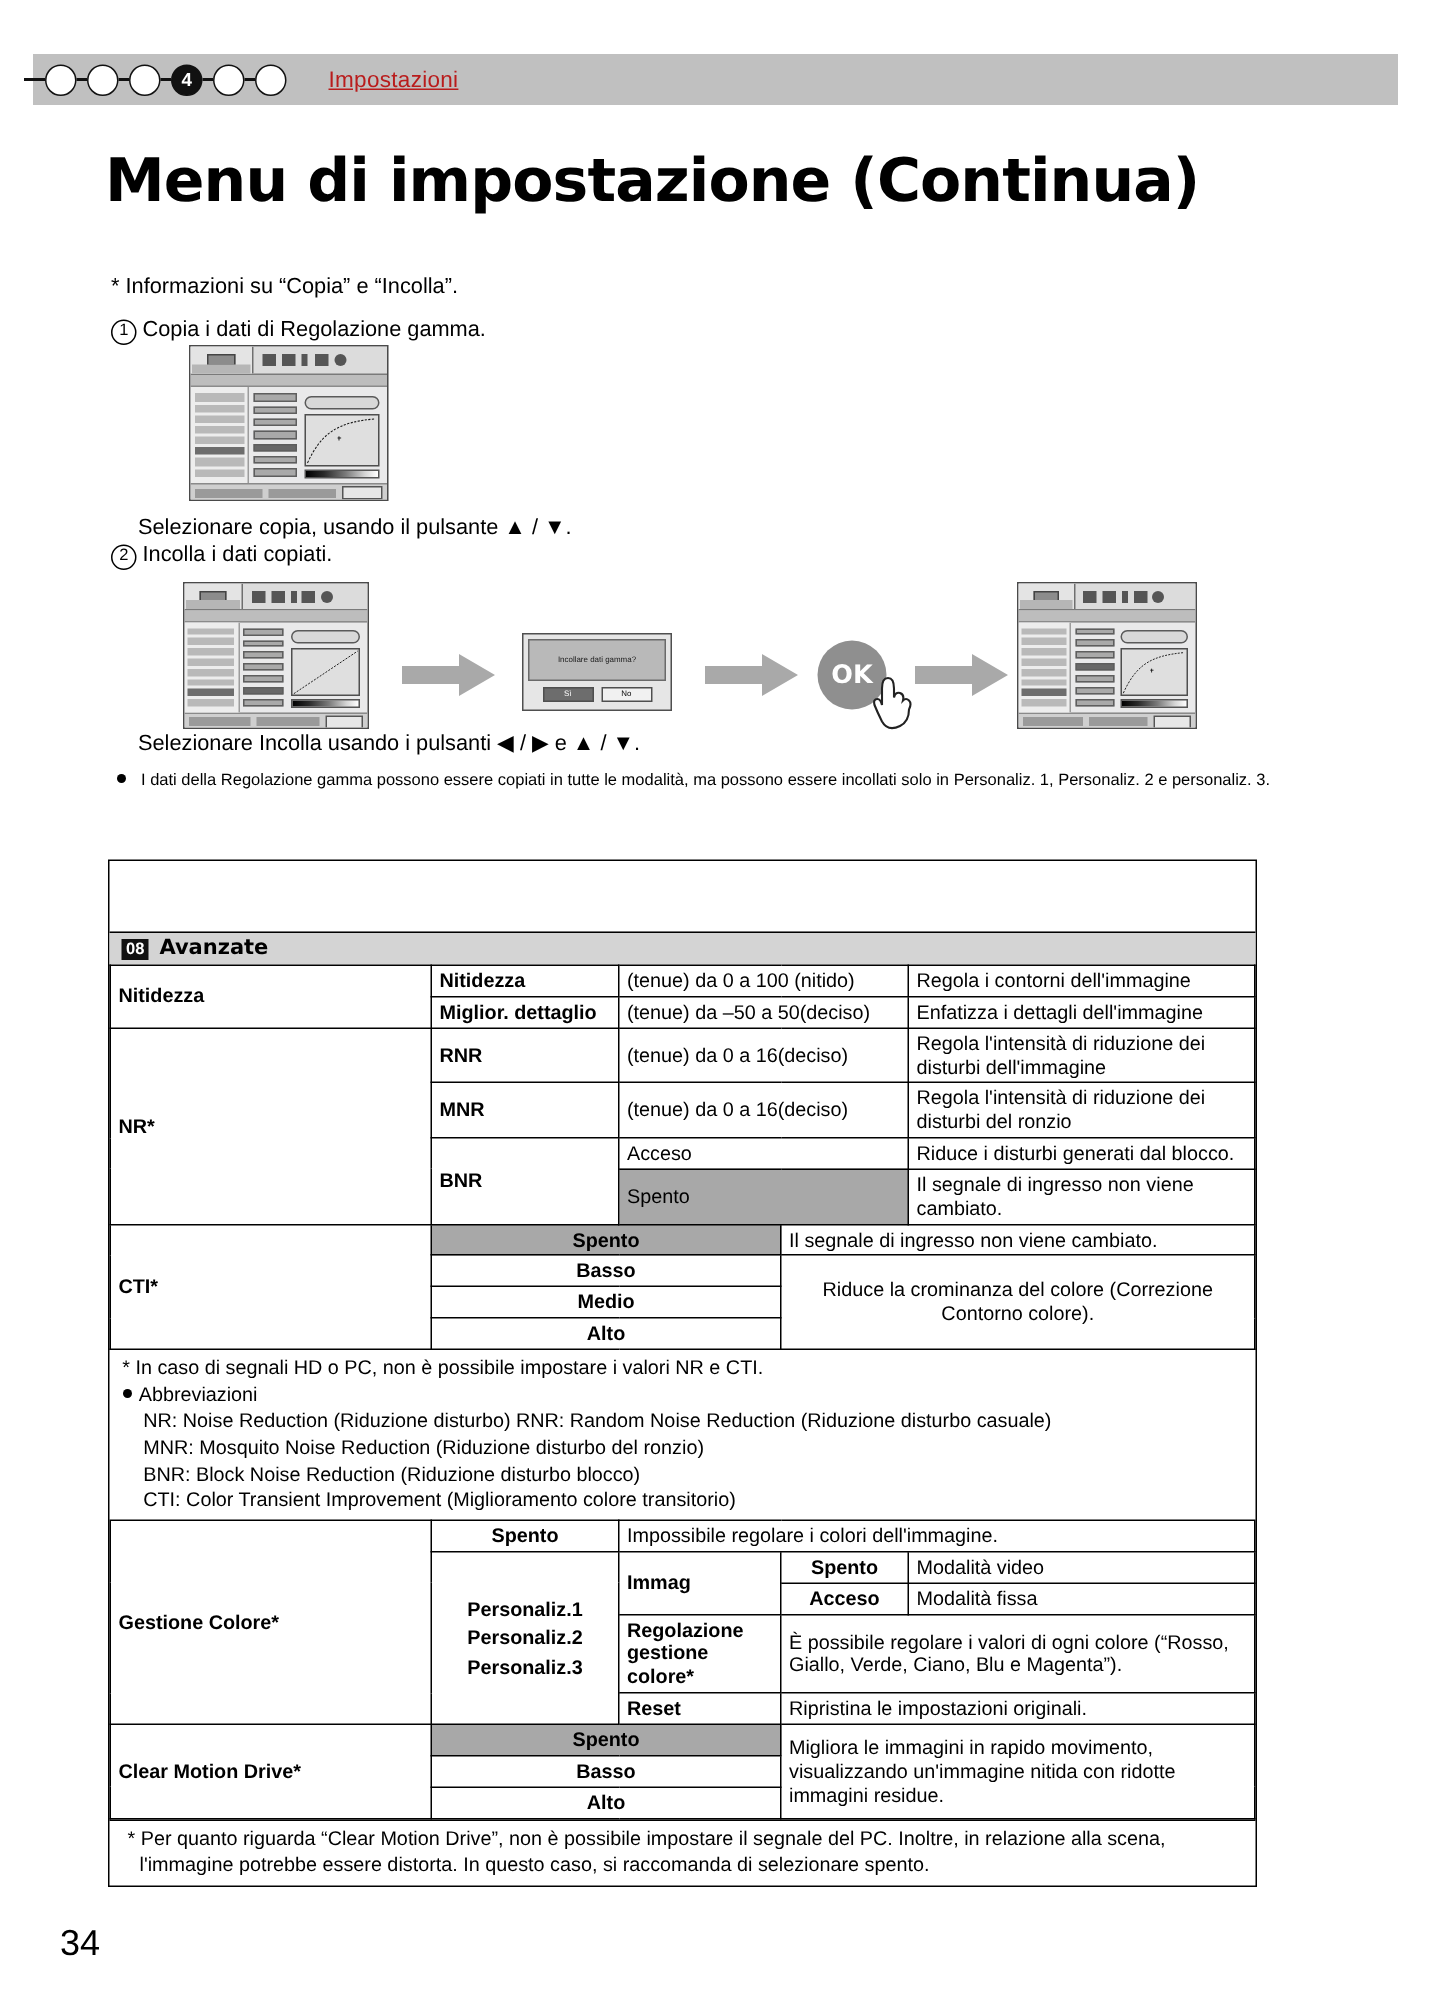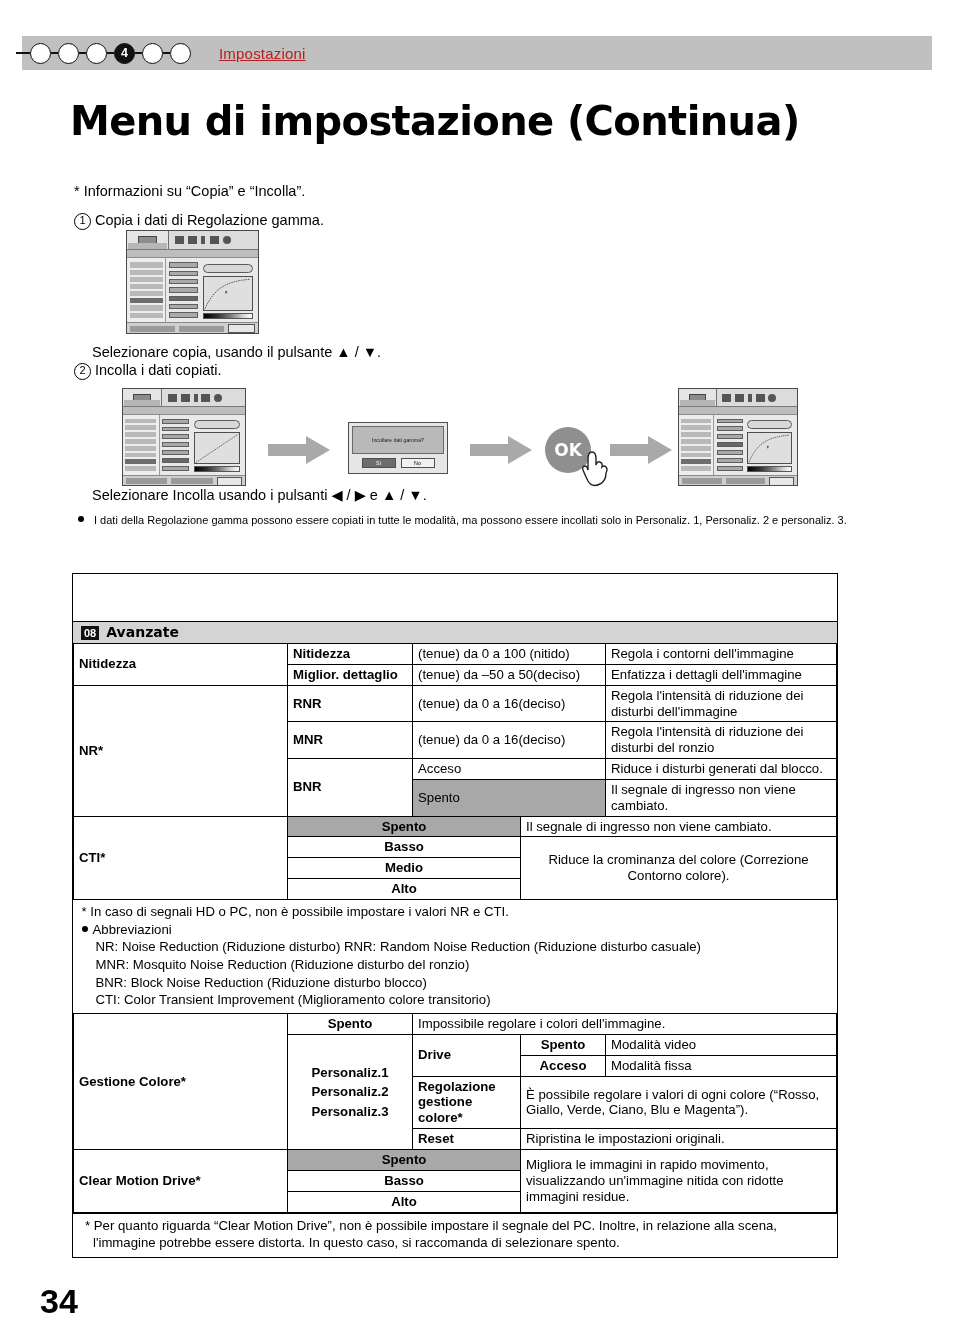--- a/index.html
+++ b/index.html
@@ -445,23 +445,22 @@
     line-height: 1.34;
     padding: 3px 6px 5px 8px;
     border-top: 1px solid #000;
   }
   .foot-note .hang { display: block; padding-left: 12px; text-indent: -8px; }
 
   .page-number {
     position: absolute;
     left: 40px;
     top: 1282px;
-    font-size: 34px;
+    font-size: 24px;
     font-family: "Liberation Sans", sans-serif;
-    font-weight: bold;
   }
 </style>
 </head>
 <body>
 
 <div class="header-band">
   <div class="chapter-dots">
     <span class="dot-lead"></span>
     <span class="dot"></span>
     <span class="dot-link"></span>
@@ -777,21 +776,21 @@
 
       <tr>
         <td class="lbl-b thick-top" rowspan="5">Gestione Colore*</td>
         <td class="ctr-b thick-top">Spento</td>
         <td class="thick-top" colspan="3">Impossibile regolare i colori dell'immagine.</td>
       </tr>
       <tr>
         <td class="ctr-b" rowspan="4" style="white-space:pre-line; line-height:1.45;">Personaliz.1
 Personaliz.2
 Personaliz.3</td>
-        <td class="lbl-b" rowspan="2">Drive</td>
+        <td class="lbl-b" rowspan="2">Immag</td>
         <td class="ctr-b">Spento</td>
         <td>Modalità video</td>
       </tr>
       <tr>
         <td class="ctr-b">Acceso</td>
         <td>Modalità fissa</td>
       </tr>
       <tr>
         <td class="lbl-b">Regolazione gestione colore*</td>
         <td colspan="2">È possibile regolare i valori di ogni colore (“Rosso, Giallo, Verde, Ciano, Blu e Magenta”).</td>

